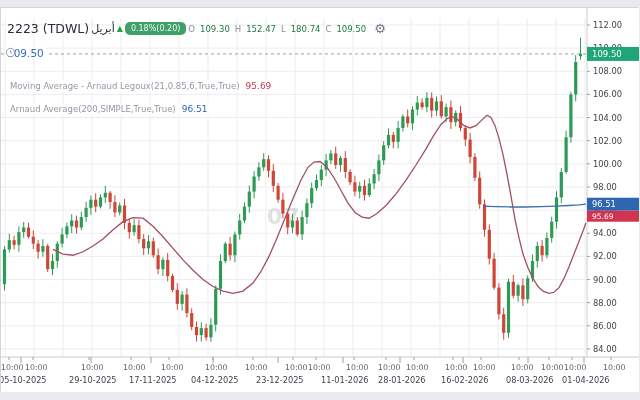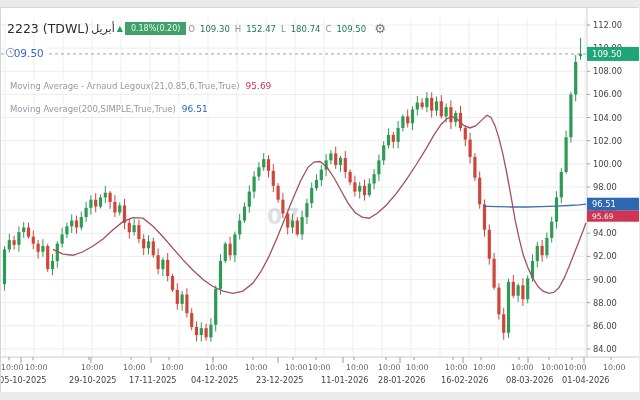--- a/index.html
+++ b/index.html
@@ -6,21 +6,21 @@
   body{width:640px;height:400px;background:#e8eaee;position:relative;overflow:hidden;
        font-family:"DejaVu Sans",sans-serif;}
   .card{position:absolute;left:0;top:7px;width:638px;height:384px;background:#fff;
         border:1px solid #d2d6db;box-sizing:border-box;}
   svg{position:absolute;left:0;top:0;}
   svg text{font-family:"DejaVu Sans",sans-serif;}
   .hdr{position:absolute;left:6px;top:13px;display:flex;align-items:center;gap:2px;z-index:5;}
   .sym{font-size:12.5px;color:#2a2e39;}
   .sym-ar{font-size:11px;color:#2a2e39;}
   .tri{font-size:8px;color:#26a04c;line-height:1;}
-  .pill{background:#3fa06a;color:#eaf7ee;font-size:8px;padding:2px 6px;border-radius:0;}
+  .pill{background:#3fa06a;color:#eaf7ee;font-size:8px;padding:2px 6px;border-radius:5px;}
   .ohlc{display:flex;gap:5px;font-size:8.5px;align-items:center;}
   .ohlc .k{color:#8a9099;}
   .ohlc .v{color:#1e7a48;}
   .gear{font-size:13px;color:#6f7680;margin-left:6px;cursor:pointer;}
   .priceline{position:absolute;left:4px;top:39px;display:flex;align-items:center;gap:4px;z-index:5;
              font-size:9.5px;color:#8a919e;}
   .priceline .pv{color:#3668c9;font-size:10.5px;background:#fff;padding:0 2px;}
   .priceline .dtp{background:#fff;padding:0 1px;unicode-bidi:isolate;}
   .clock{width:11px;height:11px;}
   .ind{position:absolute;left:6px;display:flex;align-items:flex-start;gap:6px;z-index:5;
@@ -439,16 +439,16 @@
       <circle cx="6" cy="6" r="4.6" fill="#fff" stroke="#8a919e" stroke-width="1"></circle>
       <path d="M6 3.5 V6 L7.8 7" stroke="#8a919e" stroke-width="1" fill="none"></path>
     </svg>
   </div>
 
   <div class="ind" style="top:72px" id="ind-0">
       <span>Moving Average - Arnaud Legoux(21,0.85,6,True,True)</span>
       <span class="val" style="color: rgb(207, 53, 80);">95.69</span>
     </div>
   <div class="ind" style="top:95px" id="ind-1">
-      <span>Moving Average(200,SIMPLE,True,True)</span>
+      <span>Arnaud Average(200,SIMPLE,True,True)</span>
       <span class="val" style="color: rgb(46, 102, 176);">96.51</span>
     </div>
 </div>
 
 </body></html>

